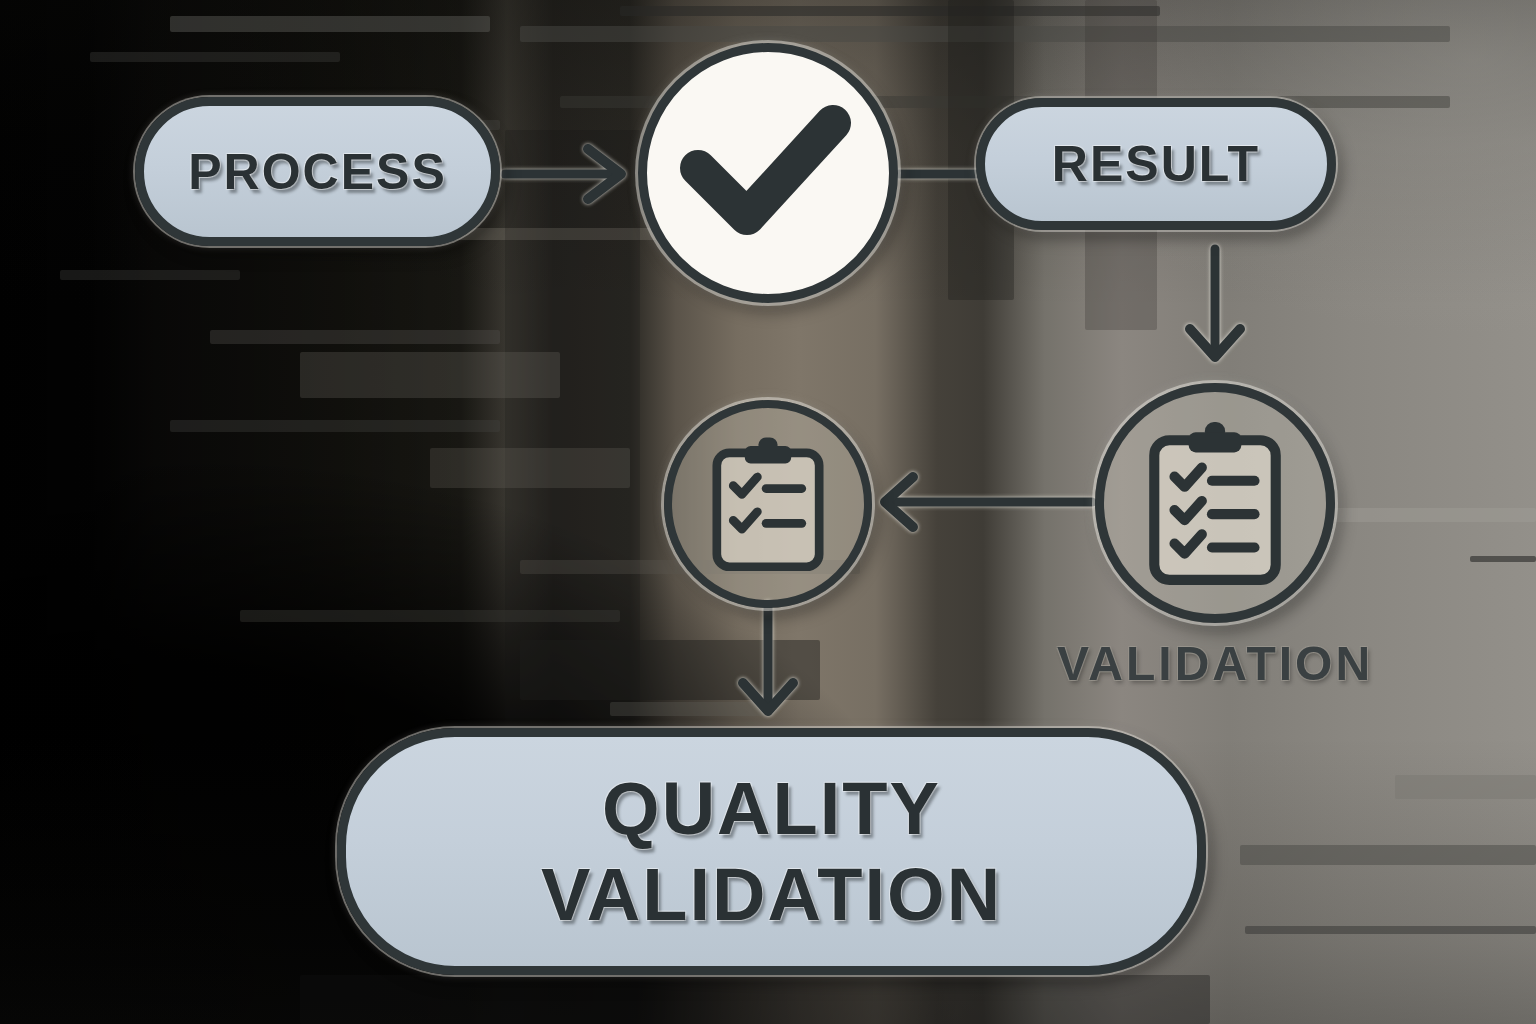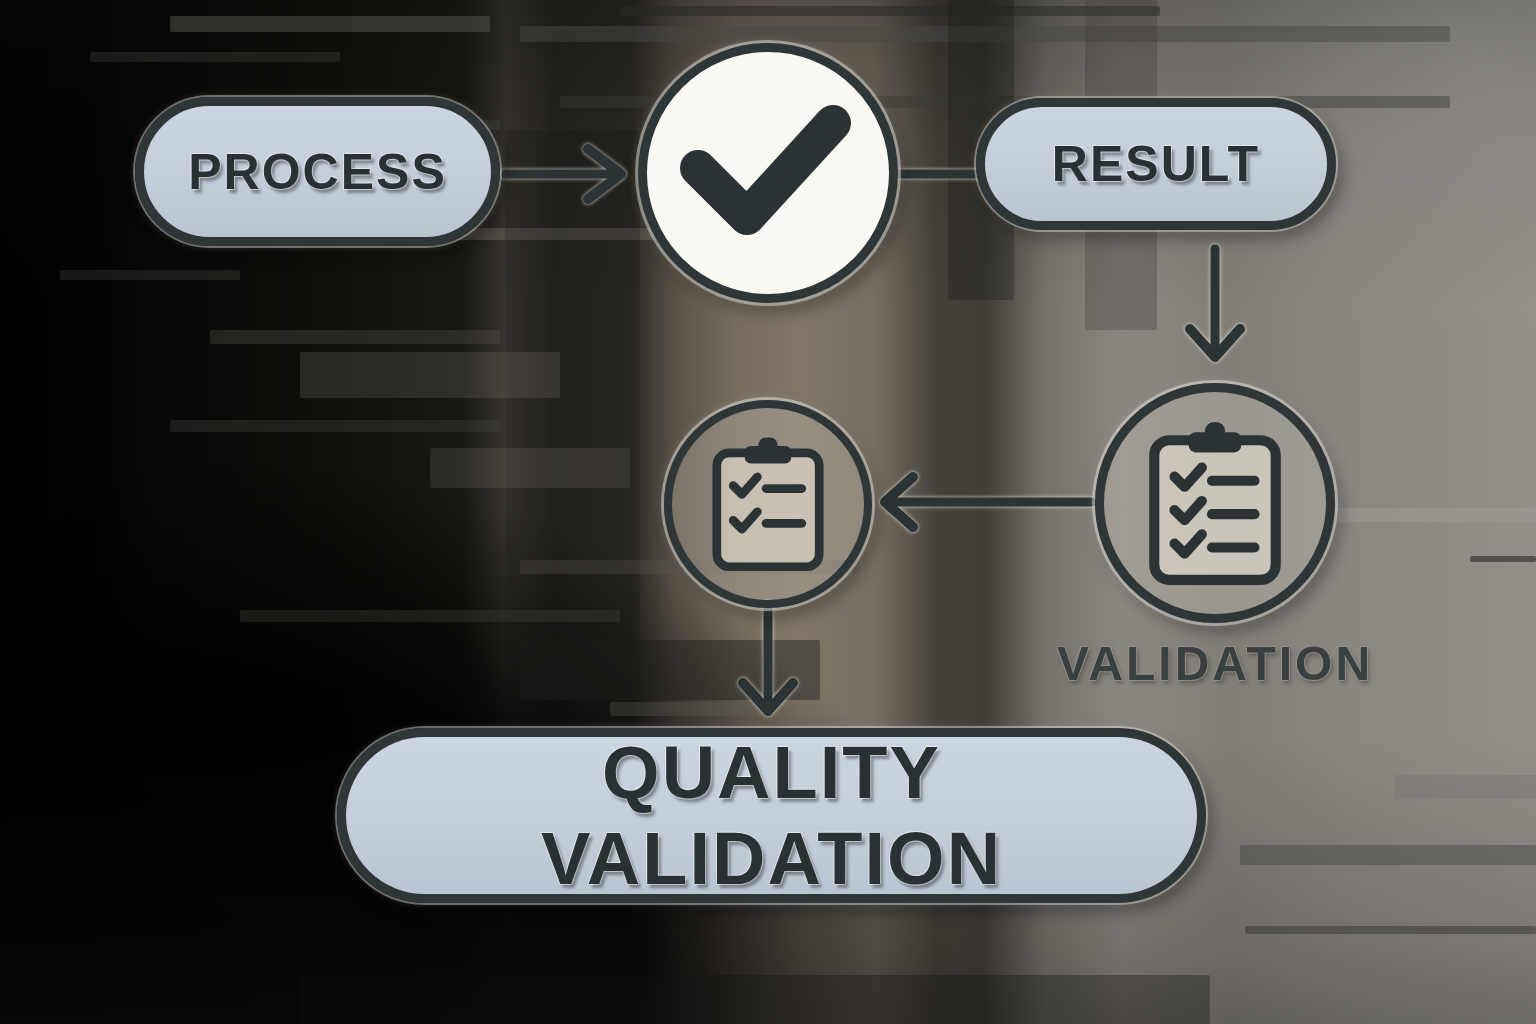--- a/index.html
+++ b/index.html
@@ -47,21 +47,21 @@
     border-radius:999px;background:linear-gradient(180deg,#cbd5df 0%,var(--pill-fill) 45%,var(--pill-fill2) 100%);
     display:flex;align-items:center;justify-content:center;
     box-shadow:0 0 0 2px rgba(240,237,230,.4), 0 0 10px rgba(240,237,230,.22), 5px 8px 16px rgba(0,0,0,.38);}
   .pill .pill-label{font-weight:bold;color:var(--pill-text);letter-spacing:2px;
     text-shadow:-1px -1px 0 rgba(255,255,255,.3), 1px -1px 0 rgba(255,255,255,.3),
                 -1px 1px 0 rgba(255,255,255,.3), 1px 1px 0 rgba(255,255,255,.3),
                 3px 4px 3px rgba(22,28,31,.4);}
   #node-process{left:135px;top:97px;width:365px;height:149px;}
   #node-result{left:976px;top:98px;width:360px;height:132px;}
   #node-process .pill-label,#node-result .pill-label{font-size:50px;}
-  #node-qa{left:337px;top:728px;width:869px;height:175px;border-radius:118px;flex-direction:column;}
+  #node-qa{left:337px;top:728px;width:869px;height:247px;border-radius:118px;flex-direction:column;}
   #node-qa .pill-label{font-size:74px;line-height:86px;letter-spacing:2px;}
 
   .circle{position:absolute;box-sizing:border-box;border-radius:50%;
     border:9px solid var(--pill-border);
     box-shadow:0 0 0 3px rgba(240,238,231,.45), 0 0 12px rgba(240,238,231,.25), 6px 9px 16px rgba(0,0,0,.35);}
   #node-validation{left:638px;top:43px;width:260px;height:260px;background:var(--circle-fill);}
   #node-checkpoint{left:1095px;top:383px;width:240px;height:240px;background:rgba(213,207,194,.30);}
   #node-review{left:664px;top:400px;width:208px;height:208px;border-width:8px;background:rgba(213,207,194,.28);}
   .circle svg{position:absolute;}
   #node-validation svg{inset:0;width:242px;height:242px;}

